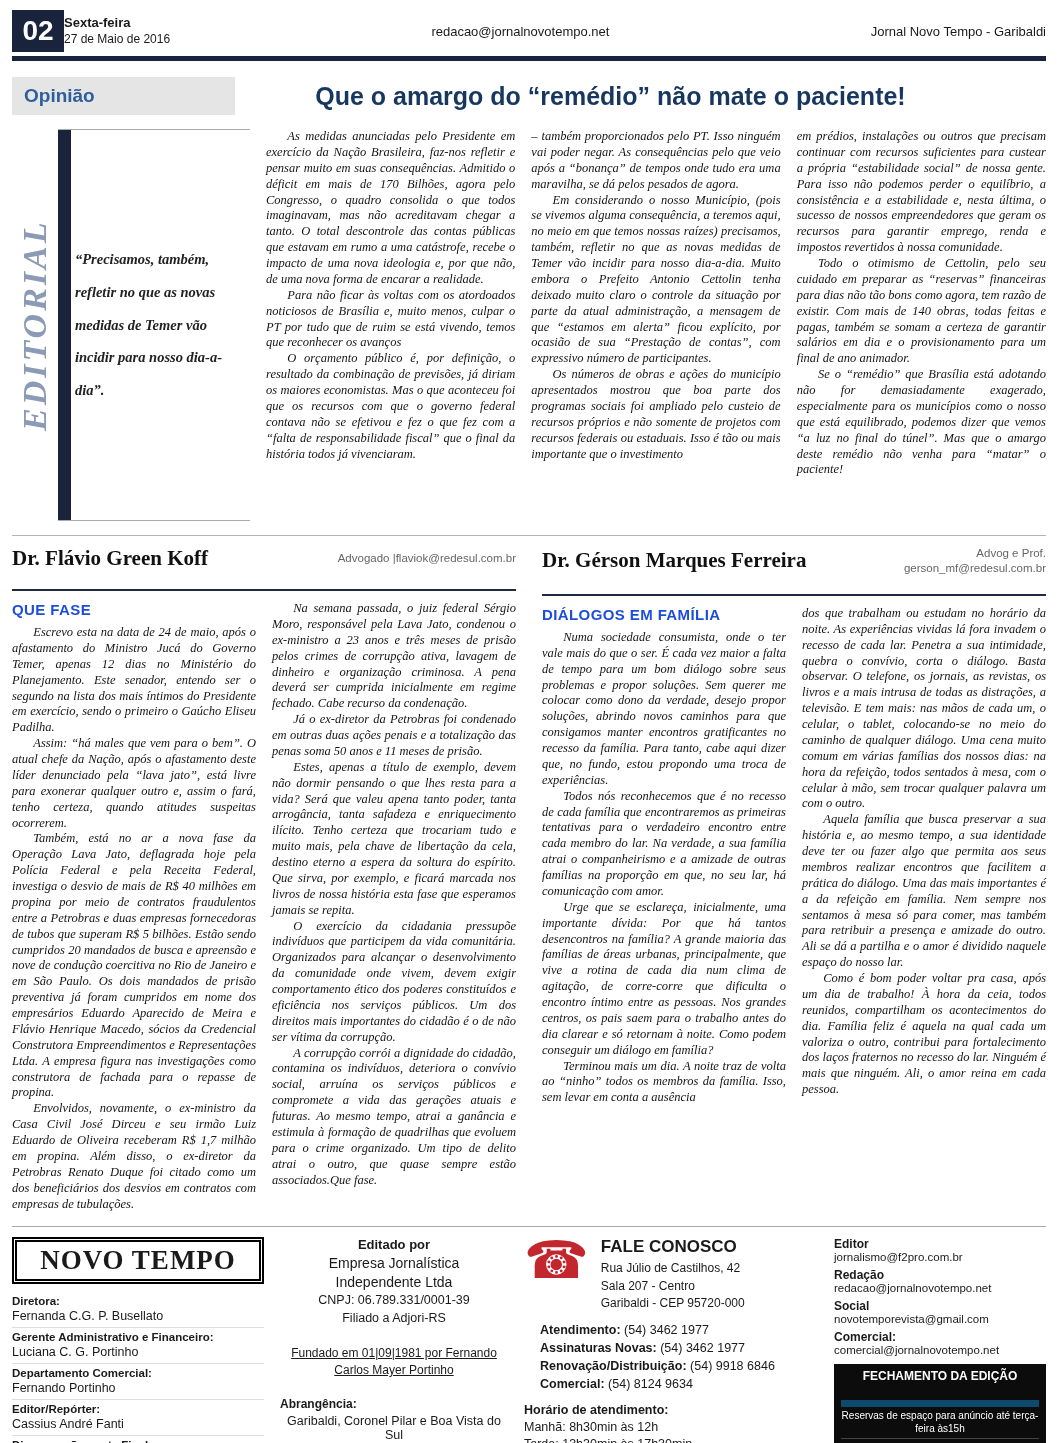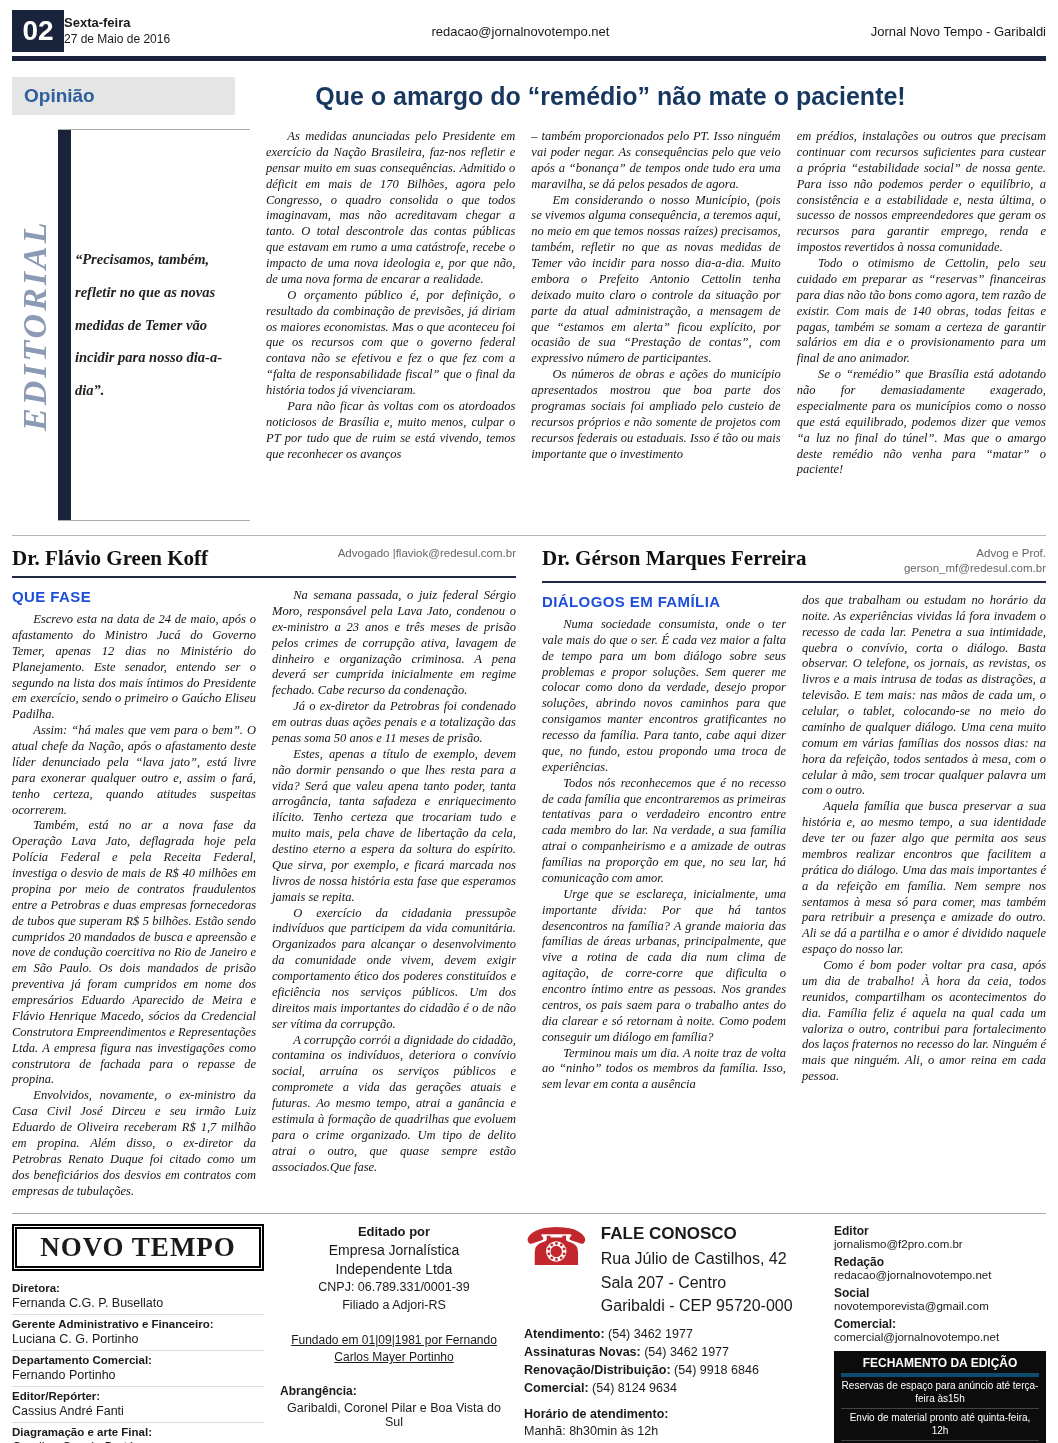--- a/index.html
+++ b/index.html
@@ -32,21 +32,21 @@
 
   .body-col { flex: 1; min-width: 0; }
   .body-col p, .list p { font-family: "Liberation Serif", serif; font-style: italic; font-size: 12.5px; line-height: 1.27; text-align: justify; text-indent: 1.7em; margin: 0; color: #141414; }
   .body-col p.no-indent, .list p.no-indent { text-indent: 0; }
 
   .divider { border-top: 1px solid #b5b5b5; margin: 14px 0 10px; }
 
   
   .articles { display: flex; gap: 26px; }
   .article { flex: 1; min-width: 0; }
-  .article-head { display: flex; justify-content: space-between; align-items: flex-start; border-bottom: 2px solid #1d2a44; padding-bottom: 5px; }
+  .article-head { display: flex; justify-content: space-between; align-items: center; border-bottom: 2px solid #1d2a44; padding-bottom: 18px; }
   .author-name { margin: 0; font-family: "Liberation Serif", serif; font-weight: bold; font-size: 21px; color: #111; }
   .author-cred { font-size: 11.5px; color: #666; text-align: right; line-height: 1.3; }
   .article-body { display: flex; gap: 16px; margin-top: 10px; }
   .article-title { margin: 0 0 7px; font-size: 15px; font-weight: bold; letter-spacing: .4px; color: #1d4ed8; font-family: "Liberation Sans", sans-serif; }
 
   
   .page-footer { border-top: 1px solid #aaa; margin-top: 14px; padding: 10px 0 10px; display: flex; gap: 16px; }
   .f-col { min-width: 0; }
   .f-staff { width: 252px; flex-shrink: 0; }
   .logo-box { border: 5px double #000; padding: 3px 0; text-align: center; font-family: "Liberation Serif", serif; font-weight: bold; font-size: 27px; letter-spacing: 1px; margin-bottom: 8px; }
@@ -59,33 +59,33 @@
   .publish-line { font-size: 14px; line-height: 1.35; }
   .publish-small { font-size: 12.5px; line-height: 1.4; }
   .founded { font-size: 12px; line-height: 1.4; margin-top: 18px; text-decoration: underline; }
   .coverage-label { font-weight: bold; font-size: 12px; text-align: left; margin-top: 18px; }
   .coverage { font-size: 12.5px; margin-top: 3px; }
 
   .f-contact { flex: 1; min-width: 0; }
   .contact-top { display: flex; gap: 12px; align-items: flex-start; }
   .phone-icon { font-size: 52px; line-height: .9; color: #c1272d; flex-shrink: 0; }
   .contact-title { font-weight: bold; font-size: 17px; margin-bottom: 3px; }
-  .address-line { font-size: 16px; line-height: 1.45; }
-  .phone-lines { margin-top: 10px; }
+  .address-line { font-size: 12px; line-height: 1.45; }
+  .phone-lines { margin-top: 10px; margin-left: 16px; }
   .phone-line { font-size: 12.5px; margin: 4px 0; }
   .phone-label { font-weight: bold; }
   .hours-label { font-weight: bold; font-size: 12.5px; margin-top: 12px; }
   .hours-line { font-size: 12.5px; margin-top: 3px; }
 
   .f-emails { width: 212px; flex-shrink: 0; }
   .email-entry { margin-bottom: 5px; }
   .email-label { font-weight: bold; font-size: 12px; }
   .email-value { font-size: 11.5px; }
   .closing-box { background: #0c0c0c; color: #fff; padding: 5px 7px 6px; text-align: center; margin-top: 8px; }
-  .closing-title { font-weight: bold; font-size: 12px; border-bottom: 4px solid #0c4a6e; padding-bottom: 3px; }
+  .closing-title { font-weight: bold; font-size: 12px; border-bottom: 7px solid #0c4a6e; padding-bottom: 17px; }
   .closing-lines p { font-size: 10px; line-height: 1.25; margin: 0; padding: 3px 0; border-bottom: 1px solid #444; font-style: normal; text-indent: 0; text-align: center; font-family: "Liberation Sans", sans-serif; }
   .closing-lines p:last-child { border-bottom: none; padding-bottom: 0; }
 </style>
 </head>
 <body>
 
 <div class="page">
 
   <header class="masthead">
     <div class="pagenum">02</div>
@@ -106,22 +106,22 @@
   <section class="editorial">
     <div class="editorial-left">
       <div class="vertical-label">EDITORIAL</div>
       <div class="quote-box">
         <div class="quote-bar"></div>
         <div class="quote-text">“Precisamos, também, refletir no que as novas medidas de Temer vão incidir para nosso dia-a-dia”.</div>
       </div>
     </div>
     <div class="body-col">
         <p>As medidas anunciadas pelo Presidente em exercício da Nação Brasileira, faz-nos refletir e pensar muito em suas consequências. Admitido o déficit em mais de 170 Bilhões, agora pelo Congresso, o quadro consolida o que todos imaginavam, mas não acreditavam chegar a tanto. O total descontrole das contas públicas que estavam em rumo a uma catástrofe, recebe o impacto de uma nova ideologia e, por que não, de uma nova forma de encarar a realidade.</p>
+        <p>Para não ficar às voltas com os atordoados noticiosos de Brasília e, muito menos, culpar o PT por tudo que de ruim se está vivendo, temos que reconhecer os avanços</p>
         <p>O orçamento público é, por definição, o resultado da combinação de previsões, já diriam os maiores economistas. Mas o que aconteceu foi que os recursos com que o governo federal contava não se efetivou e fez o que fez com a “falta de responsabilidade fiscal” que o final da história todos já vivenciaram.</p>
-        <p>Para não ficar às voltas com os atordoados noticiosos de Brasília e, muito menos, culpar o PT por tudo que de ruim se está vivendo, temos que reconhecer os avanços</p>
       </div>
     <div class="body-col">
         <p class="no-indent">– também proporcionados pelo PT. Isso ninguém vai poder negar. As consequências pelo que veio após a “bonança” de tempos onde tudo era uma maravilha, se dá pelos pesados de agora.</p>
         <p>Em considerando o nosso Município, (pois se vivemos alguma consequência, a teremos aqui, no meio em que temos nossas raízes) precisamos, também, refletir no que as novas medidas de Temer vão incidir para nosso dia-a-dia. Muito embora o Prefeito Antonio Cettolin tenha deixado muito claro o controle da situação por parte da atual administração, a mensagem de que “estamos em alerta” ficou explícito, por ocasião de sua “Prestação de contas”, com expressivo número de participantes.</p>
         <p>Os números de obras e ações do município apresentados mostrou que boa parte dos programas sociais foi ampliado pelo custeio de recursos próprios e não somente de projetos com recursos federais ou estaduais. Isso é tão ou mais importante que o investimento</p>
       </div>
     <div class="body-col">
         <p class="no-indent">em prédios, instalações ou outros que precisam continuar com recursos suficientes para custear a própria “estabilidade social” de nossa gente. Para isso não podemos perder o equilíbrio, a consistência e a estabilidade e, nesta última, o sucesso de nossos empreendedores que geram os recursos para garantir emprego, renda e impostos revertidos à nossa comunidade.</p>
         <p>Todo o otimismo de Cettolin, pelo seu cuidado em preparar as “reservas” financeiras para dias não tão bons como agora, tem razão de existir. Com mais de 140 obras, todas feitas e pagas, também se somam a certeza de garantir salários em dia e o provisionamento para um final de ano animador.</p>
         <p>Se o “remédio” que Brasília está adotando não for demasiadamente exagerado, especialmente para os municípios como o nosso que está equilibrado, podemos dizer que vemos “a luz no final do túnel”. Mas que o amargo deste remédio não venha para “matar” o paciente!</p>

